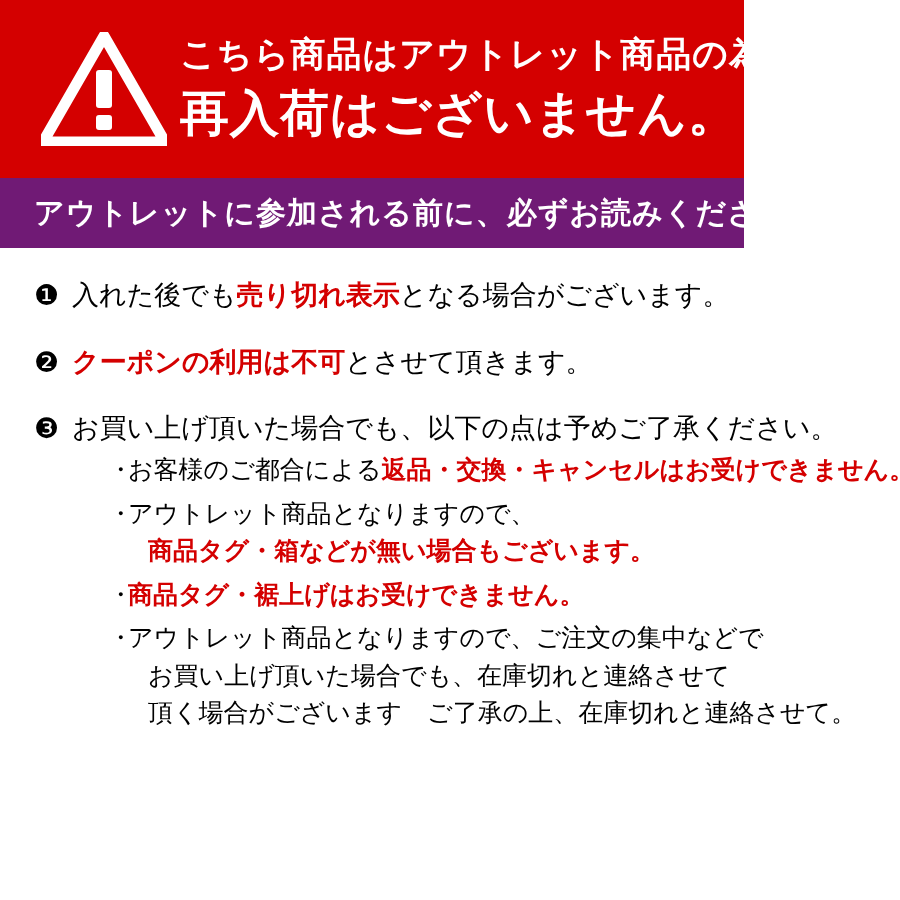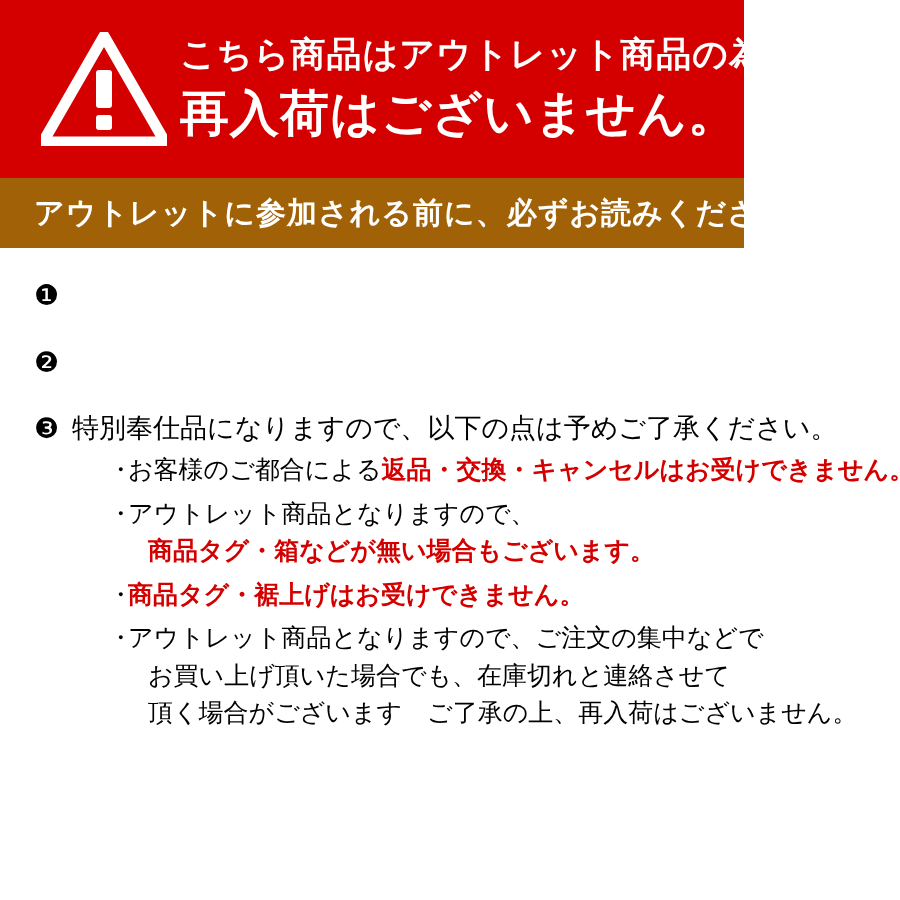--- a/index.html
+++ b/index.html
@@ -55,21 +55,21 @@
     font-size: 49px;
     font-weight: bold;
     letter-spacing: 1px;
     line-height: 1.3;
     white-space: nowrap;
     margin-top: 6px;
   }
 
   
   .black-bar {
-    background: #a16207;
+    background: #701a75;
     height: 70px;
     display: flex;
     align-items: center;
     padding-left: 34px;
     box-sizing: border-box;
   }
   .black-bar-text {
     color: #ffffff;
     font-size: 30px;
     font-weight: bold;
@@ -145,31 +145,33 @@
   </div>
 
   <div class="black-bar">
     <div class="black-bar-text">アウトレットに参加される前に、必ずお読みください。</div>
   </div>
 
   <div class="notes" id="notes-root">
       <div class="note">
         <div class="note-num">❶</div>
         <div class="note-body">
+          <div class="ln"><span>入れた後でも</span><span class="red">売り切れ表示</span><span>となる場合がございます。</span></div>
         </div>
       </div>
       <div class="note">
         <div class="note-num">❷</div>
         <div class="note-body">
+          <div class="ln"><span class="red">クーポンの利用は不可</span><span>とさせて頂きます。</span></div>
         </div>
       </div>
       <div class="note">
         <div class="note-num">❸</div>
         <div class="note-body">
-          <div class="ln"><span>特別奉仕品になりますので、以下の点は予めご了承ください。</span></div>
+          <div class="ln"><span>お買い上げ頂いた場合でも、以下の点は予めご了承ください。</span></div>
           <div class="sublist">
             <div class="subitem">
               <div class="subdot">・</div>
               <div class="subtext">
                 <span class="ln"><span>お客様のご都合による</span><span class="red">返品・交換・キャンセルはお受けできません。</span></span>
               </div>
             </div>
             <div class="subitem">
               <div class="subdot">・</div>
               <div class="subtext">
@@ -181,21 +183,21 @@
               <div class="subdot">・</div>
               <div class="subtext">
                 <span class="ln"><span class="red">商品タグ・裾上げはお受けできません。</span></span>
               </div>
             </div>
             <div class="subitem">
               <div class="subdot">・</div>
               <div class="subtext">
                 <span class="ln"><span>アウトレット商品となりますので、ご注文の集中などで</span></span>
                 <span class="ln indent1"><span>お買い上げ頂いた場合でも、在庫切れと連絡させて</span></span>
-                <span class="ln indent1"><span>頂く場合がございます　ご了承の上、再入荷はございません。</span></span>
+                <span class="ln indent1"><span>頂く場合がございます　ご了承の上、在庫切れと連絡させて。</span></span>
               </div>
             </div>
           </div>
         </div>
       </div>
     </div>
 
 </div>
 
 </body></html>

